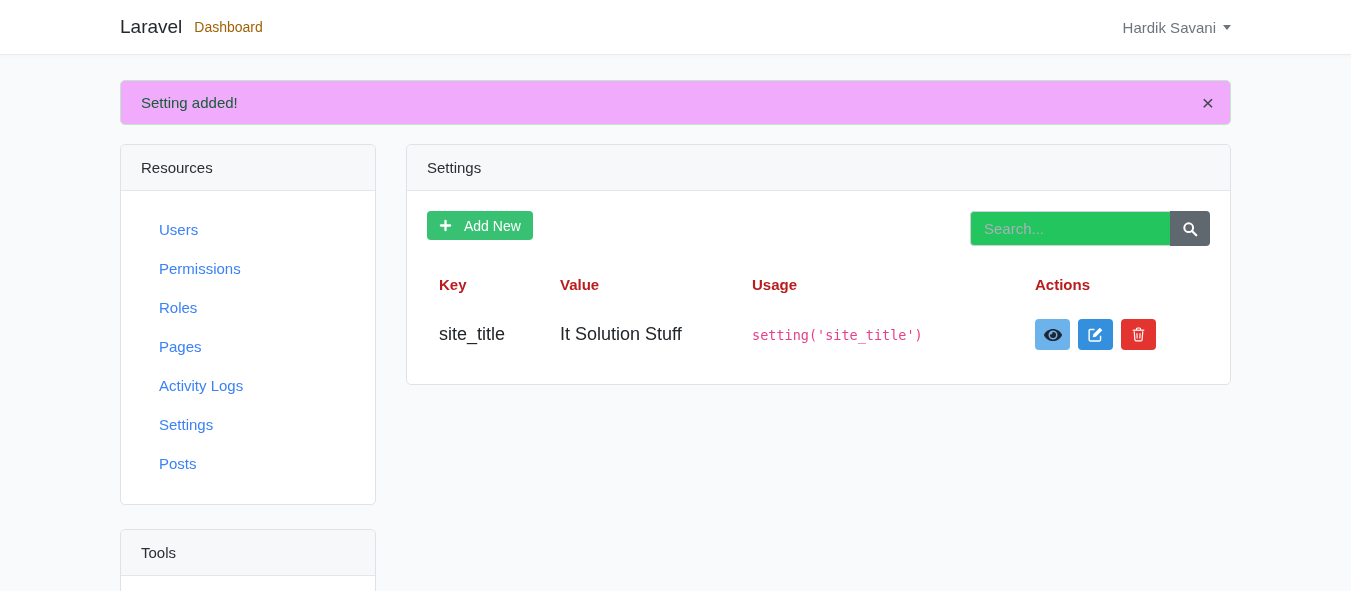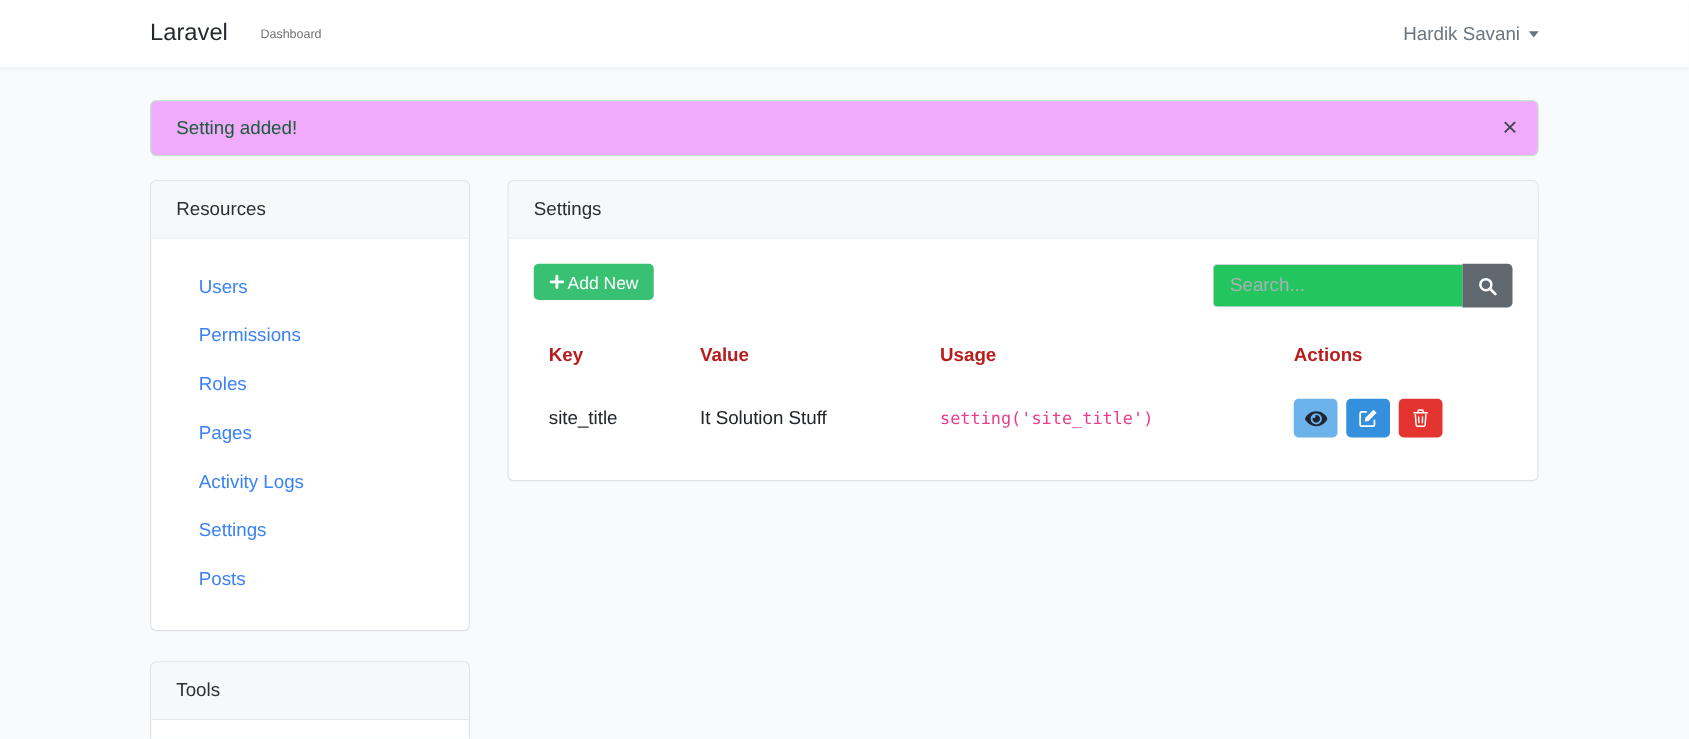--- a/index.html
+++ b/index.html
@@ -15,21 +15,21 @@
   .container { width: 1111px; margin: 0 auto; }
 
   
   .navbar {
     height: 55px; background: #ffffff;
     border-bottom: 1px solid #e9ecef;
     box-shadow: 0 2px 4px rgba(0,0,0,0.02);
   }
   .nav-inner { height: 100%; display: flex; align-items: center; }
   .brand { font-size: 19px; color: #24292e; cursor: pointer; }
-  .nav-link { margin-left: 26px; color: #737373; font-size: 10px; text-decoration: none; cursor: pointer; }
+  .nav-link { margin-left: 12px; color: #a16207; font-size: 14px; text-decoration: none; cursor: pointer; }
   .user-menu { margin-left: auto; display: flex; align-items: center; gap: 7px; color: #6c757d; font-size: 15px; cursor: pointer; }
   .caret {
     width: 0; height: 0; display: inline-block;
     border-left: 4px solid transparent; border-right: 4px solid transparent;
     border-top: 5px solid #6c757d;
   }
 
   
   .content { padding-top: 25px; }
 
@@ -62,40 +62,40 @@
     color: #3b82f6; font-size: 15px; line-height: 21px;
     margin-bottom: 18px; text-decoration: none; cursor: pointer;
   }
   .tools-card { margin-top: 24px; }
   .tools-body { height: 40px; }
 
   
   .card-body { padding: 20px; }
   .toolbar { display: flex; justify-content: space-between; align-items: flex-start; margin-bottom: 18px; }
   .btn-add {
-    display: inline-flex; align-items: center; gap: 2px;
+    display: inline-flex; align-items: center; gap: 12px;
     background: #38c172; color: #fff; border: none; border-radius: 4px;
     height: 29px; padding: 0 12px; font-size: 14px; cursor: pointer;
     font-family: "Liberation Sans", sans-serif;
   }
   .search-group { display: flex; height: 35px; }
   .search-input {
     width: 200px; border: 1px solid #ced4da; border-right: none;
     border-radius: 4px 0 0 4px; padding: 0 13px; font-size: 15px; color: #495057;
     font-family: "Liberation Sans", sans-serif; outline: none; background: #22c55e;
   }
   .search-input::placeholder { color: #a9b1b9; }
   .btn-search {
     width: 40px; background: #60686f; border: none; border-radius: 0 4px 4px 0;
     display: flex; align-items: center; justify-content: center; cursor: pointer;
   }
 
   table { width: 100%; border-collapse: collapse; }
   th { text-align: left; padding: 12px; font-size: 15px; font-weight: 700; color: #b91c1c; }
-  td { text-align: left; padding: 14px 12px; font-size: 15px; color: #212529; vertical-align: middle; }
+  td { text-align: left; padding: 14px 12px; font-size: 18px; color: #212529; vertical-align: middle; }
   th:nth-child(1), td:nth-child(1) { width: 121px; }
   th:nth-child(2), td:nth-child(2) { width: 192px; }
   th:nth-child(3), td:nth-child(3) { width: 283px; }
   .code { font-family: "DejaVu Sans Mono", monospace; font-size: 13.5px; color: #e83e8c; }
 
   .action-btn {
     display: inline-flex; align-items: center; justify-content: center;
     width: 35px; height: 31px; border: none; border-radius: 4px;
     margin-right: 3px; cursor: pointer; vertical-align: middle;
   }

